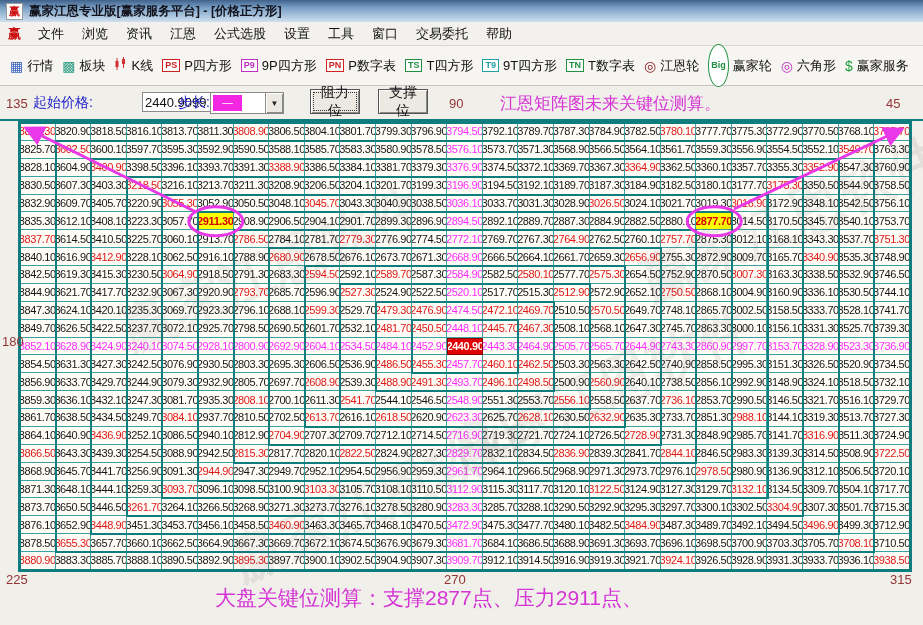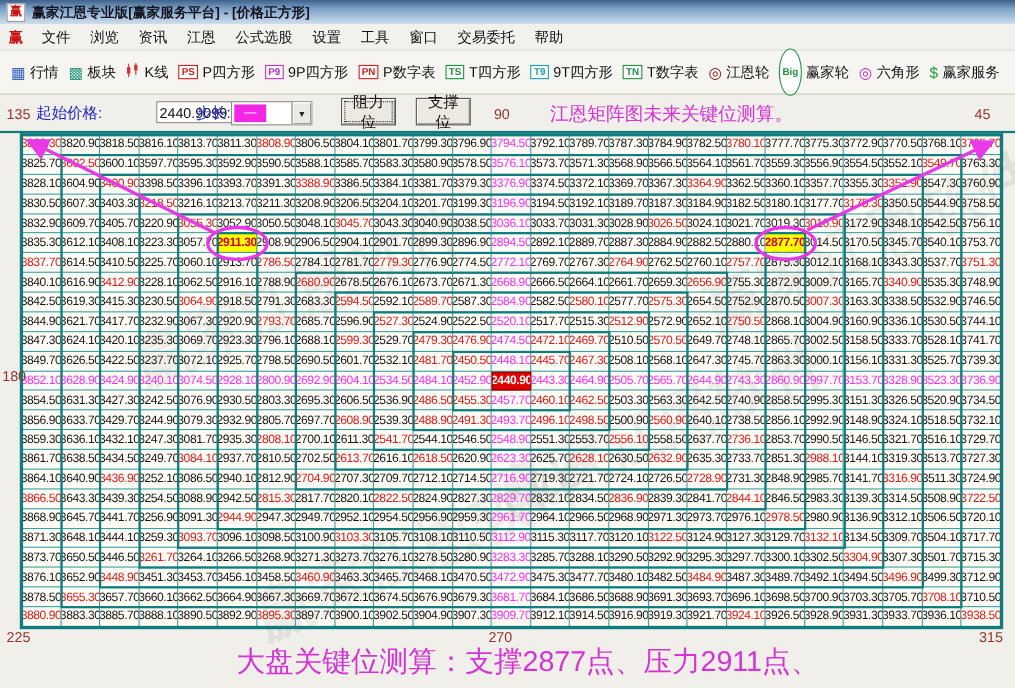--- a/index.html
+++ b/index.html
@@ -50,21 +50,21 @@
     font-size:11px;letter-spacing:-0.4px;display:flex;align-items:center;justify-content:center;
     overflow:hidden;white-space:nowrap;color:#151515;background:transparent;}
   .c-mag{color:#ff2cff;}
   .c-red{color:#e01818;}
   .c-center{background:#e00000;color:#fff;font-weight:bold;border:1px solid #8b0000;}
   .c-yellow{background:#ffff00;color:#d40000;font-weight:bold;}
   .ring{position:absolute;border:2px solid #0f7d7d;pointer-events:none;box-sizing:border-box;}
   .overlay{position:absolute;left:0;top:0;pointer-events:none;z-index:6;}
   .watermark{position:absolute;color:rgba(90,90,90,0.10);font-weight:bold;font-size:54px;
     transform:rotate(-24deg);pointer-events:none;z-index:5;white-space:nowrap;}
-  .footer-note{position:absolute;left:215px;top:498px;font-size:26px;color:#d633d6;}
+  .footer-note{position:absolute;left:215px;top:498px;font-size:21px;color:#d633d6;}
 </style>
 </head>
 <body>
 
 <div class="titlebar">
   <span class="logo">赢</span>
   <span class="title">赢家江恩专业版[赢家服务平台] - [价格正方形]</span>
 </div>
 
 <div class="menubar">

